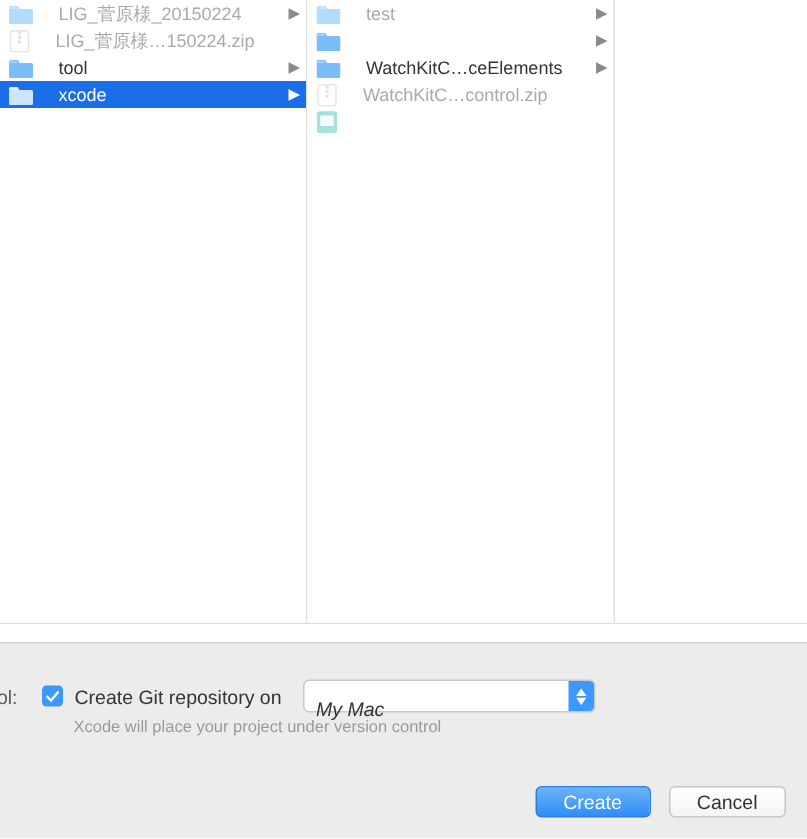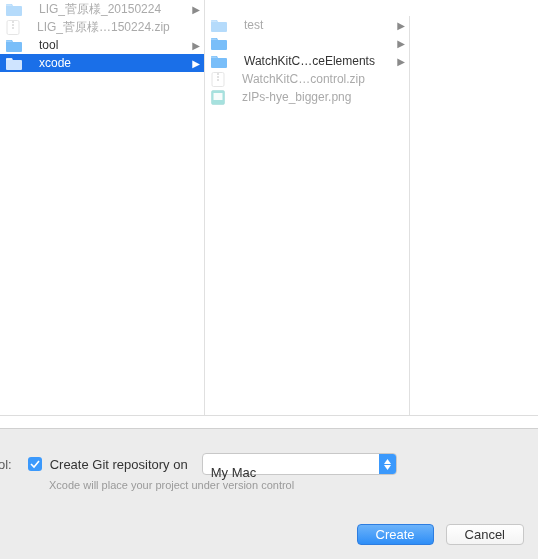--- a/index.html
+++ b/index.html
@@ -25,21 +25,20 @@
       width: 205px;
       border-right: 1px solid #e0e0e0;
       overflow: hidden;
       background: #fff;
     }
     .column2 {
       width: 205px;
       border-right: 1px solid #e0e0e0;
       overflow: hidden;
       background: #fff;
-      margin-top: 16px;
     }
     .column3 {
       flex: 1;
       background: #fff;
     }
     .row {
       display: flex;
       align-items: center;
       height: 18px;
       padding: 0 4px 0 6px;
@@ -131,20 +130,21 @@
       background: #fff;
       border: 1px solid #c8c8c8;
       border-radius: 4px;
       height: 22px;
       padding: 16px 0 0 8px;
       font-size: 13px;
       color: #333;
       width: 195px;
       margin-left: 6px;
       position: relative;
+      font-style: italic;
     }
     .dropdown-arrows {
       position: absolute;
       right: 0;
       top: 0;
       bottom: 0;
       width: 17px;
       background: #3b99fc;
       border-radius: 0 3px 3px 0;
       display: flex;
@@ -258,21 +258,20 @@
     <rect x="6" y="4" width="2" height="2" fill="#c9c9c9"></rect>
     <rect x="6" y="7" width="2" height="2" fill="#c9c9c9"></rect>
   </svg>
         <span class="label">WatchKitC…control.zip</span>
       </div>
       <div class="row dim">
         <svg class="png-icon" viewBox="0 0 14 15">
     <rect x="0.5" y="0.5" width="13" height="14" rx="1.5" fill="#5fc9c4" stroke="#4ab5b0" stroke-width="0.5"></rect>
     <rect x="2.5" y="3" width="9" height="7" fill="#fff" opacity="0.9"></rect>
   </svg>
-        <span class="label">zIPs-hye_bigger.png</span>
       </div>
     </div>
   <div class="column3"></div>
 </div>
 
 <div class="bottom-panel">
   <div class="controls-row">
     <span class="label-trol">trol:</span>
     <span class="checkbox">
       <svg viewBox="0 0 10 10">

